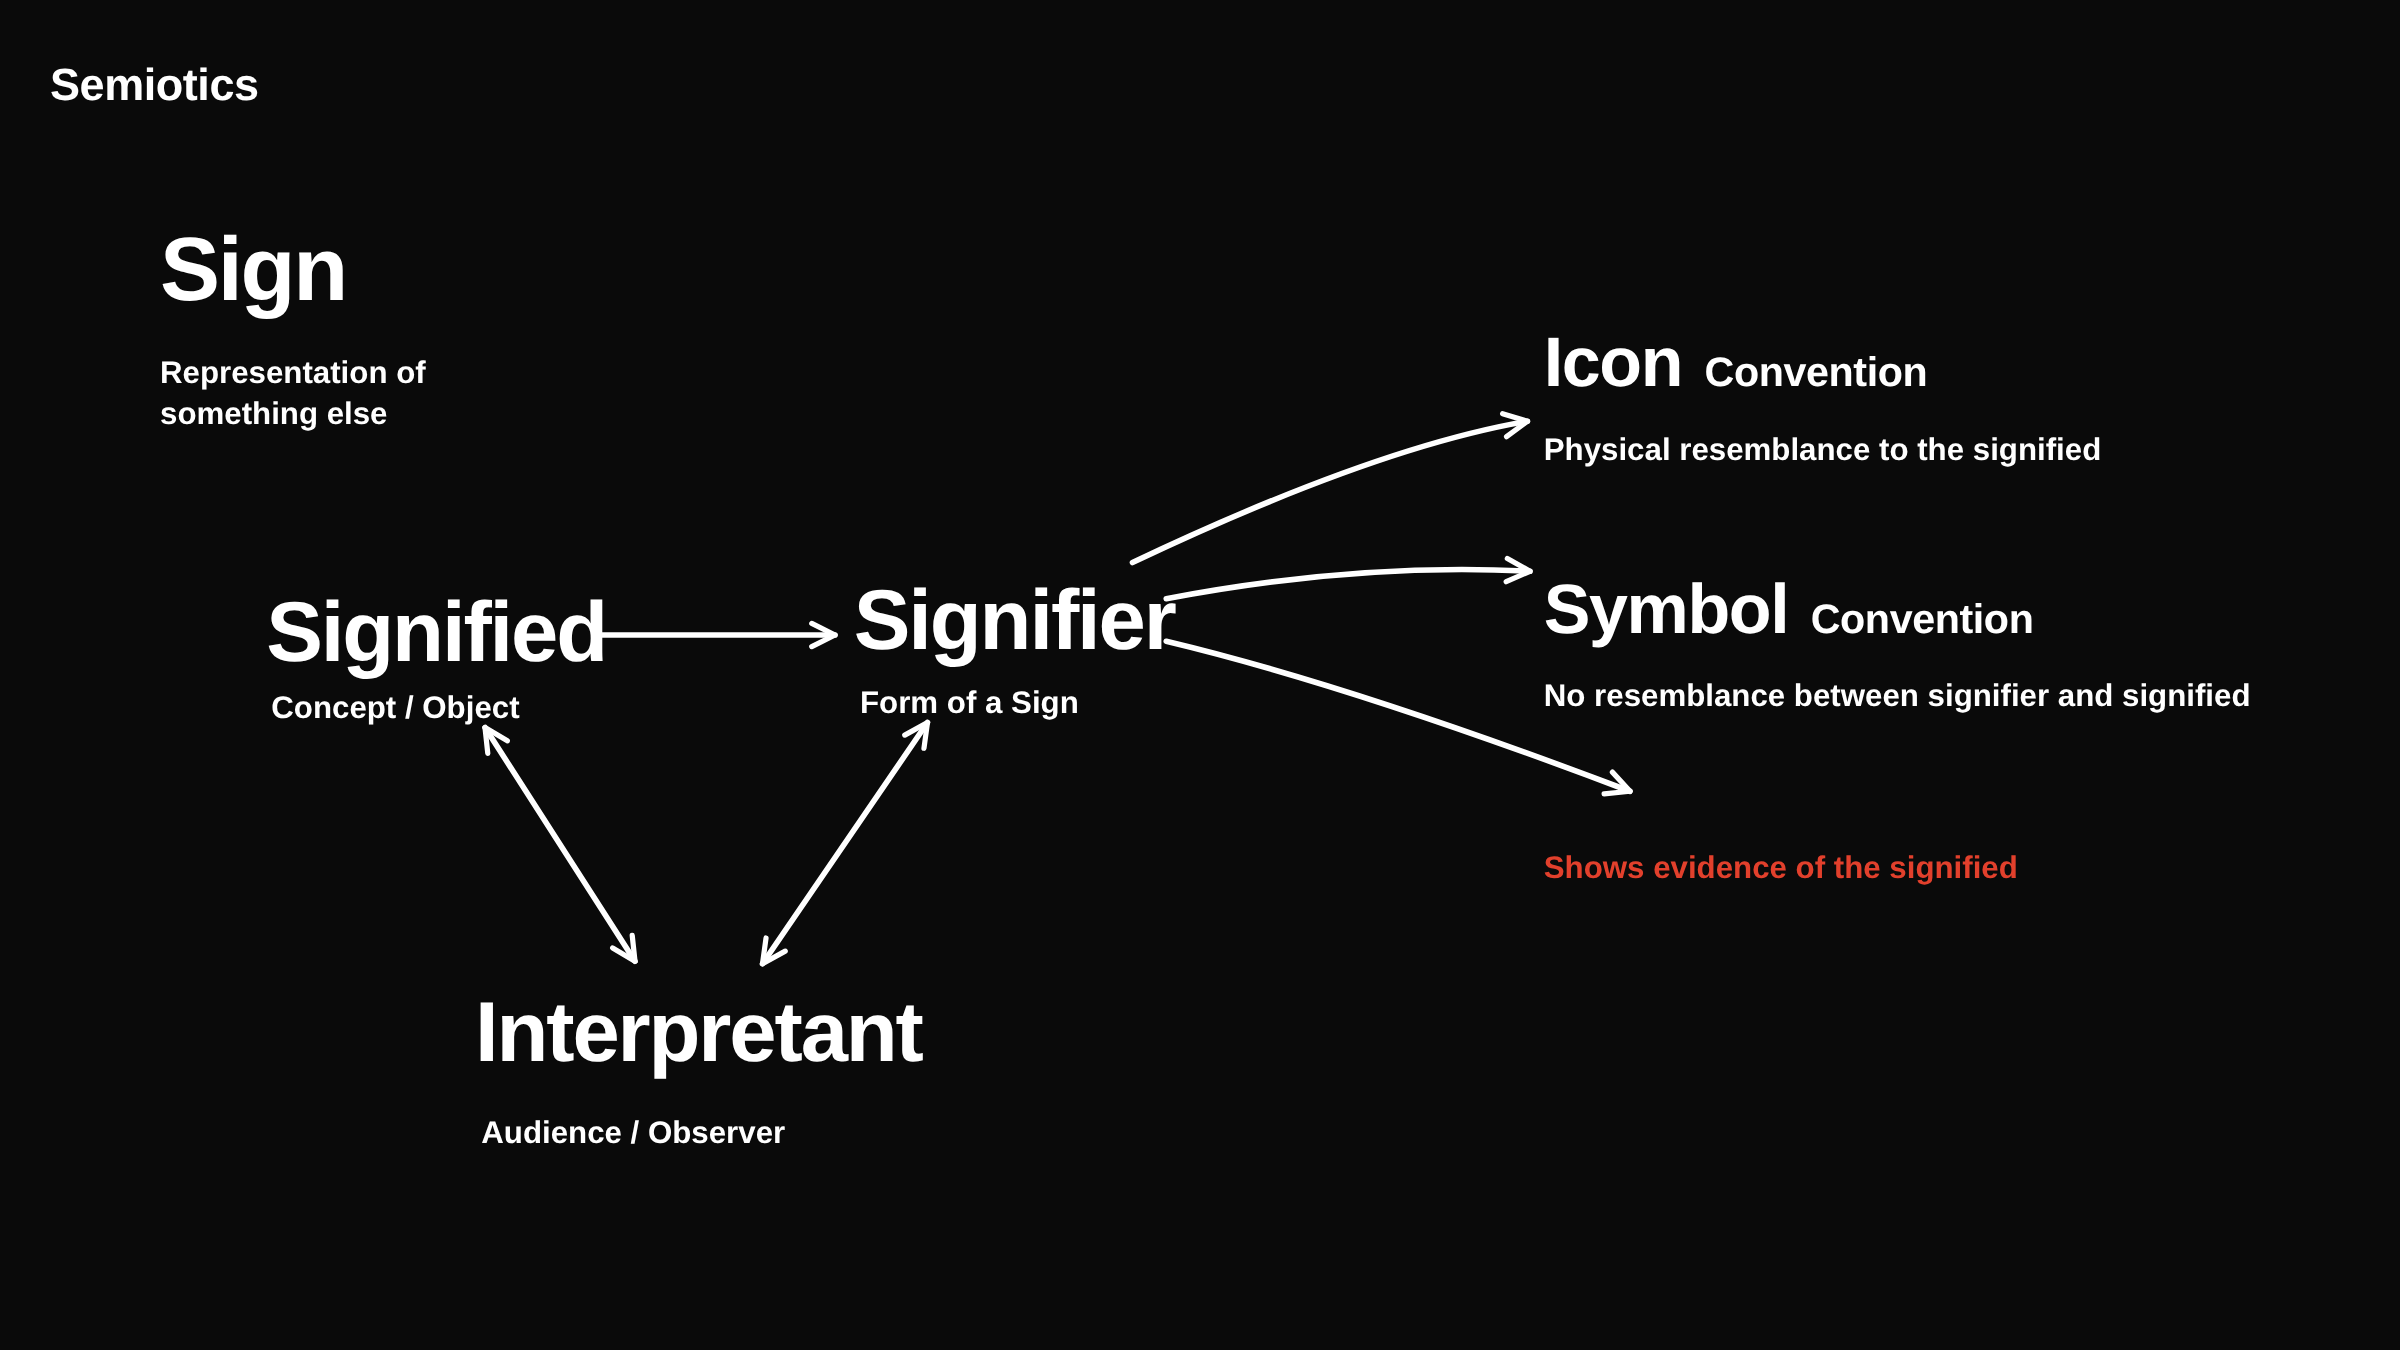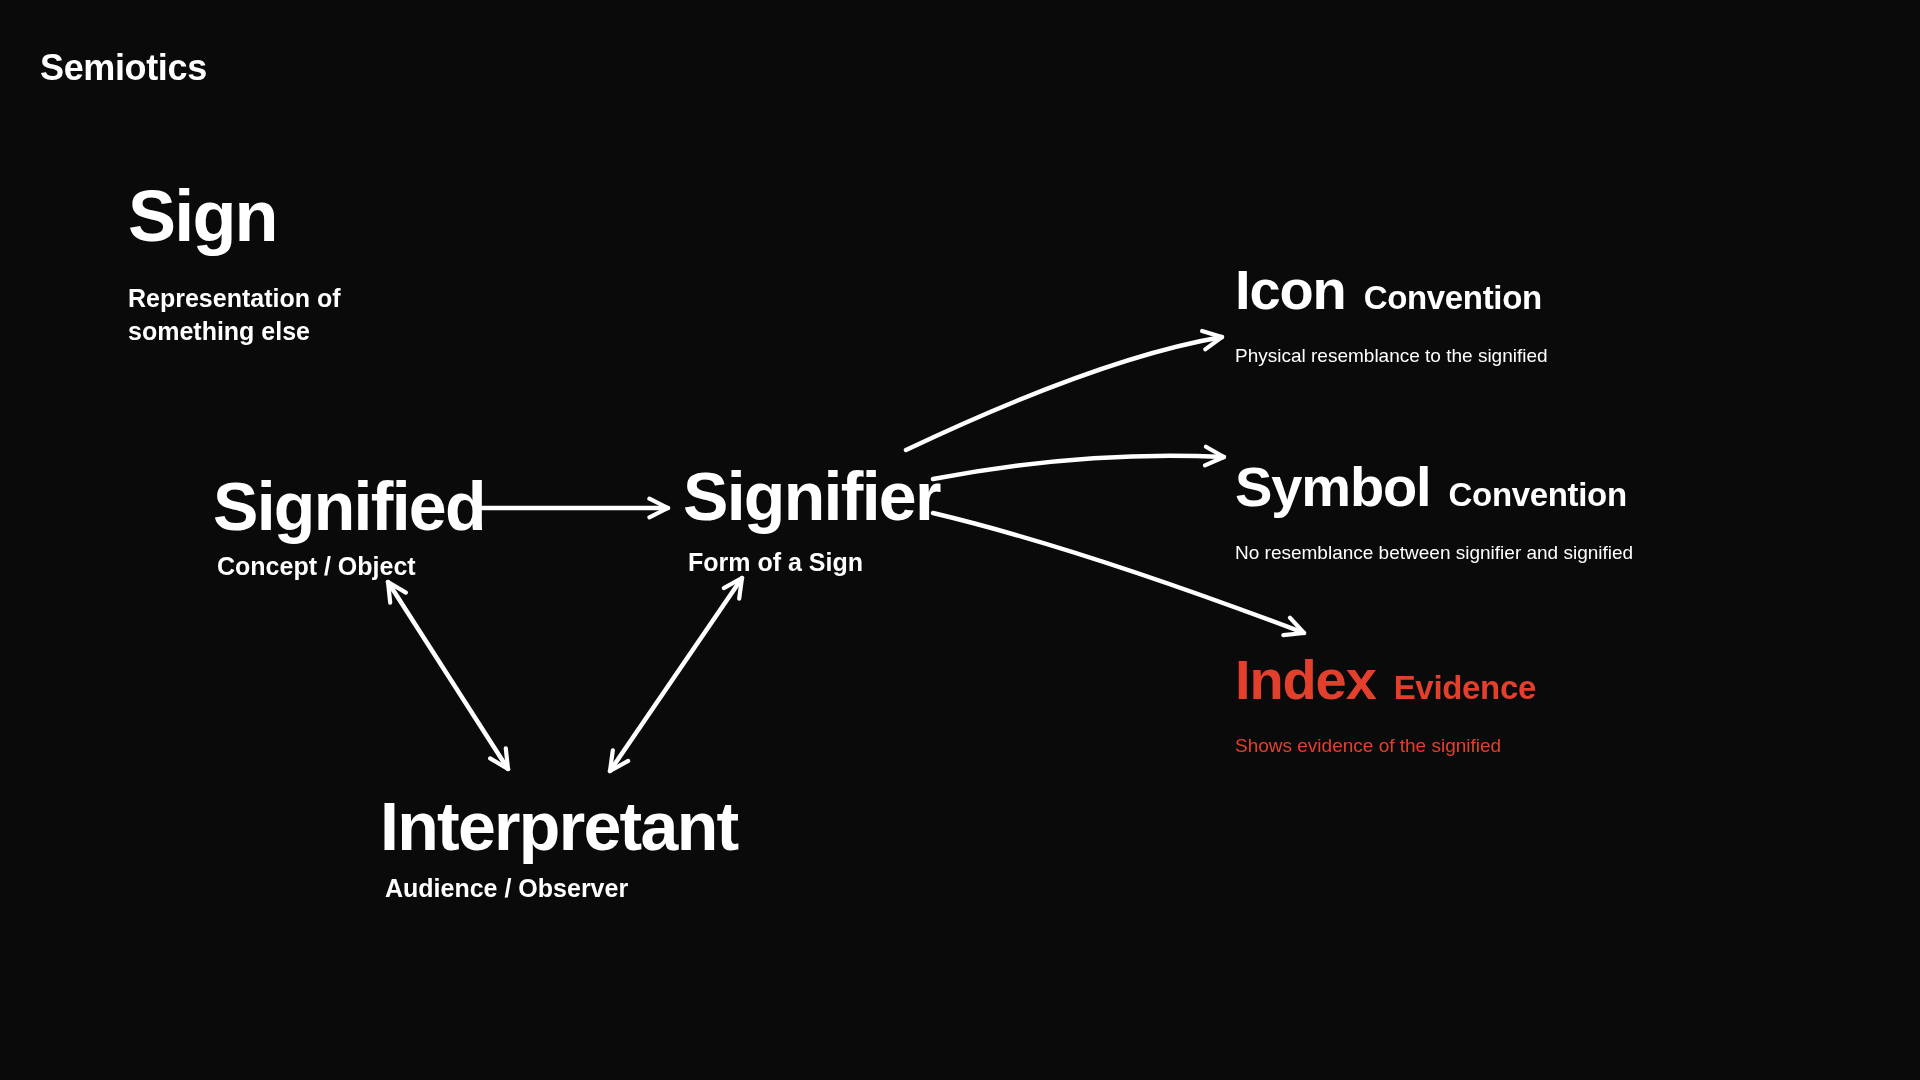--- a/index.html
+++ b/index.html
@@ -27,27 +27,27 @@
   .node-sign{left:128px;top:180px;}
   .node-sign .node-desc{margin-top:30px;}
 
   .node-signified{left:213px;top:472px;}
   .node-signified .node-desc{margin-top:10px;margin-left:4px;}
 
   .node-signifier{left:683px;top:462px;}
   .node-signifier .node-desc{margin-top:16px;margin-left:5px;}
 
   .node-interpretant{left:380px;top:792px;}
-  .node-interpretant .node-desc{margin-top:12px;margin-left:5px;}
+  .node-interpretant .node-desc{margin-top:30px;margin-left:5px;}
 
   .type-row{position:absolute;left:1235px;}
   .type-head{display:flex;align-items:baseline;gap:18px;}
   .type-h{font-size:56px;font-weight:700;line-height:1;letter-spacing:-0.02em;}
   .type-tag{font-size:33px;font-weight:700;line-height:1;letter-spacing:-0.01em;}
-  .type-desc{font-size:19px;font-weight:400;line-height:1.3;margin-top:26px;}
+  .type-desc{font-size:25px;font-weight:700;line-height:1.3;margin-top:26px;}
 
   .type-icon{top:262px;}
   .type-symbol{top:459px;}
   .type-index{top:652px;}
   .type-index .type-h,.type-index .type-tag,.type-index .type-desc{color:var(--accent);}
 
   .arrow-path{stroke:var(--fg);stroke-width:4.5;fill:none;stroke-linecap:round;}
 </style>
 </head>
 <body>
@@ -101,20 +101,16 @@
 
   <div class="type-row type-symbol">
     <div class="type-head">
       <span class="type-h">Symbol</span>
       <span class="type-tag">Convention</span>
     </div>
     <div class="type-desc">No resemblance between signifier and signified</div>
   </div>
 
   <div class="type-row type-index">
-    <div class="type-head">
-      <span class="type-h">Index</span>
-      <span class="type-tag">Evidence</span>
-    </div>
     <div class="type-desc">Shows evidence of the signified</div>
   </div>
 
 </div>
 
 </body></html>

